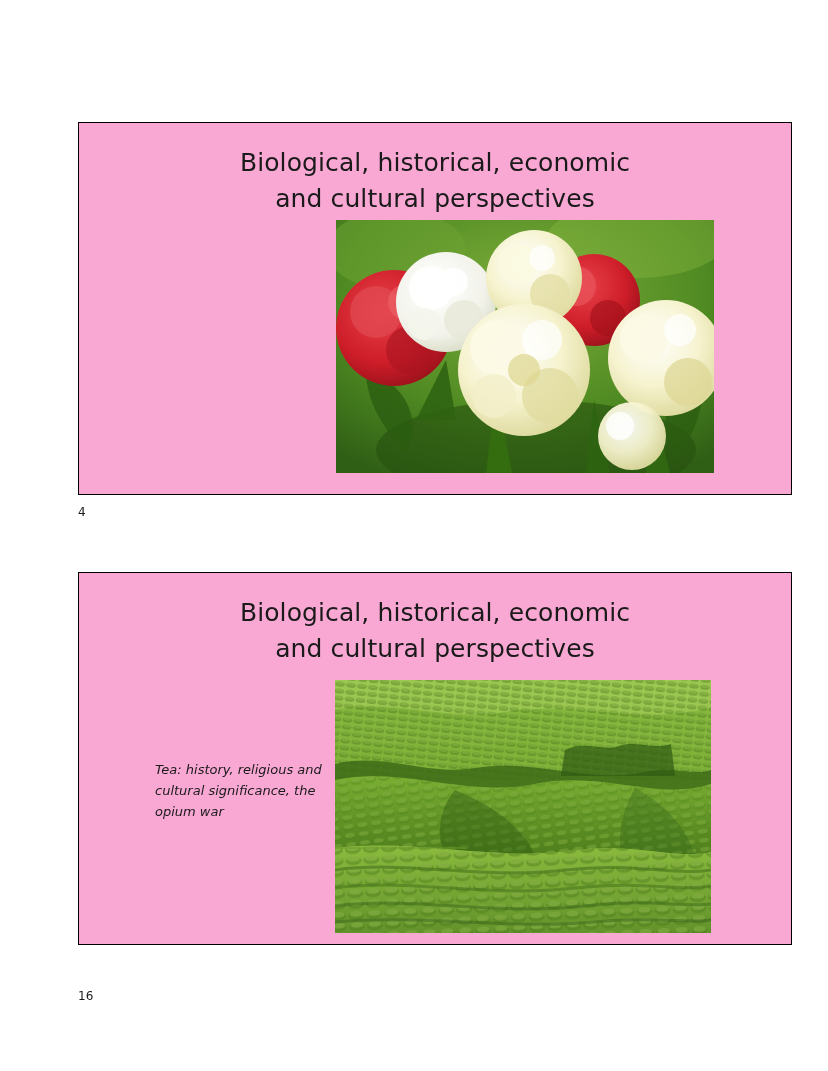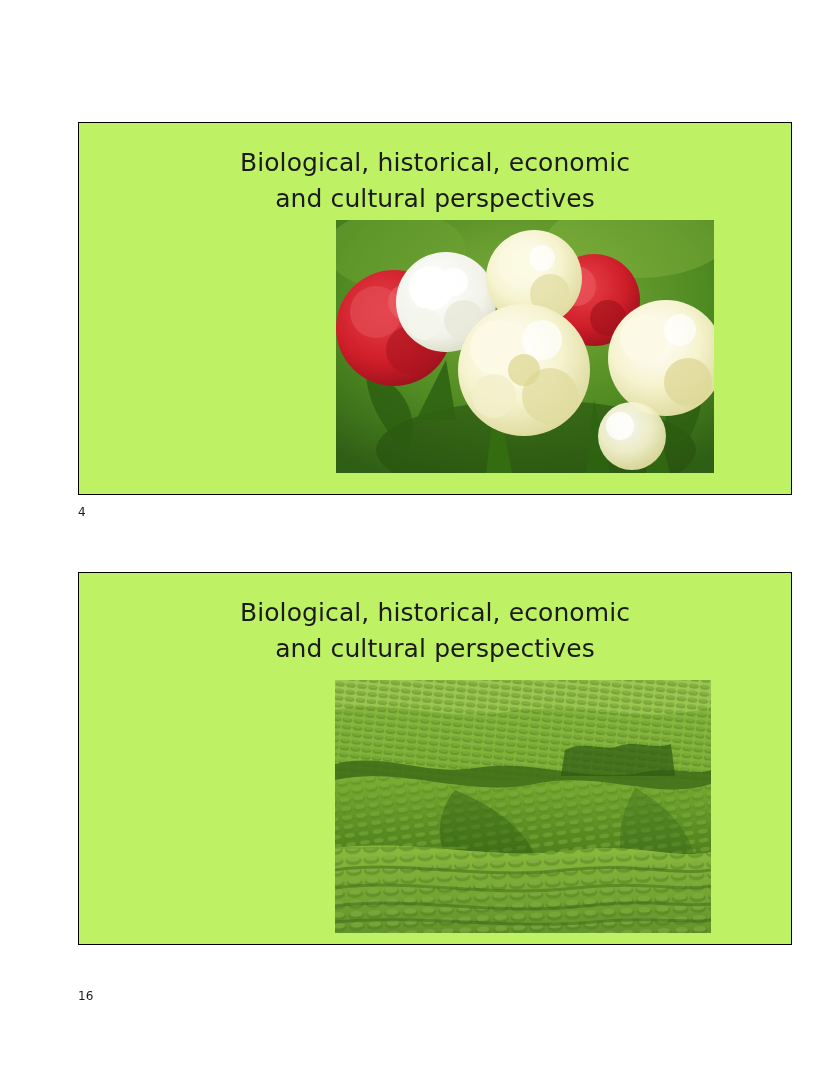--- a/index.html
+++ b/index.html
@@ -18,21 +18,21 @@
   .page {
     position: absolute;
     inset: 0;
   }
 
   .slide {
     position: absolute;
     left: 78px;
     width: 714px;
     border: 1px solid #000000;
-    background: #bef264;
+    background: #f9a8d4;
     box-sizing: border-box;
   }
   .slide-1 { top: 122px; height: 373px; }
   .slide-2 { top: 572px; height: 373px; }
 
   .slide-title {
     text-align: center;
     font-family: "DejaVu Sans", sans-serif;
     font-size: 25px;
     font-weight: 400;
@@ -193,20 +193,21 @@
 
   <div class="page-number pn-1">4</div>
 
   <div class="slide slide-2">
     <div class="slide-body">
       <div class="slide-title">
         <div>Biological, historical, economic</div>
         <div>and cultural perspectives</div>
       </div>
 
+      <div class="caption">Tea: history, religious and cultural significance, the opium war</div>
 
       <div class="photo">
         <svg viewBox="0 0 376 253" preserveAspectRatio="none">
           <defs>
             <linearGradient id="teaSky" x1="0" y1="0" x2="0" y2="1">
               <stop offset="0%" stop-color="#8fbf45"></stop>
               <stop offset="100%" stop-color="#6ea42c"></stop>
             </linearGradient>
             <linearGradient id="teaMid" x1="0" y1="0" x2="0" y2="1">
               <stop offset="0%" stop-color="#79ae32"></stop>

